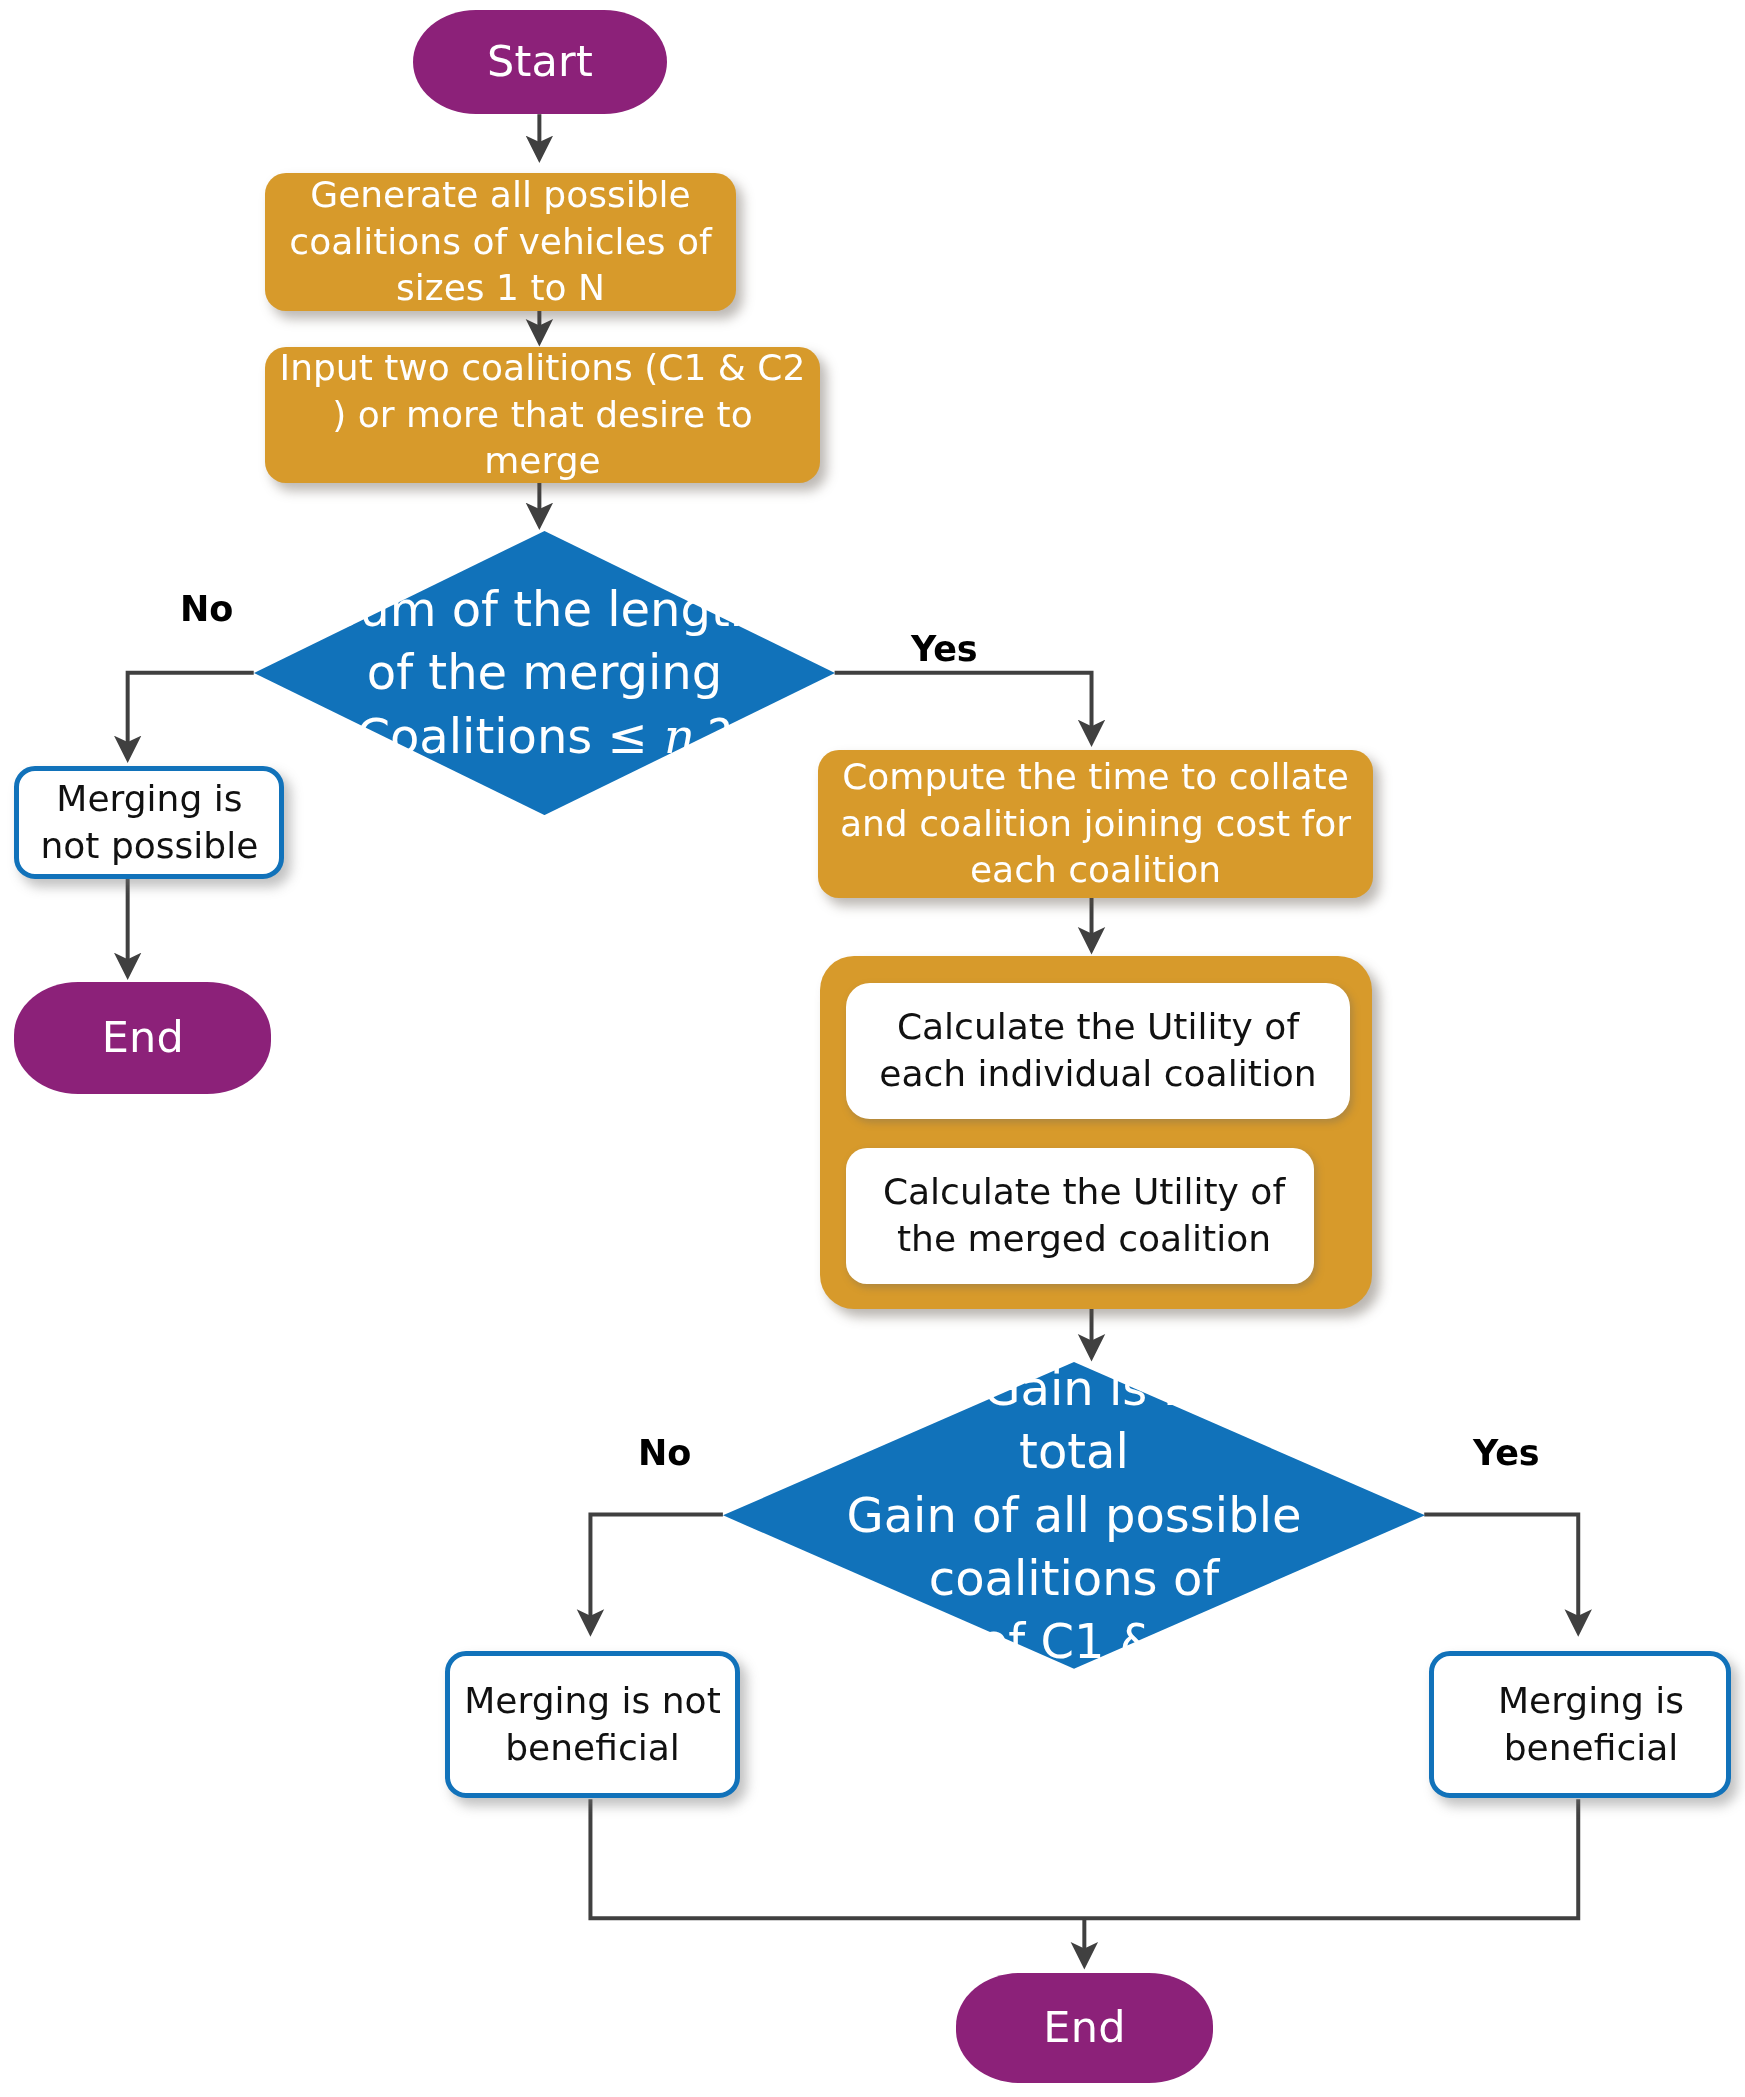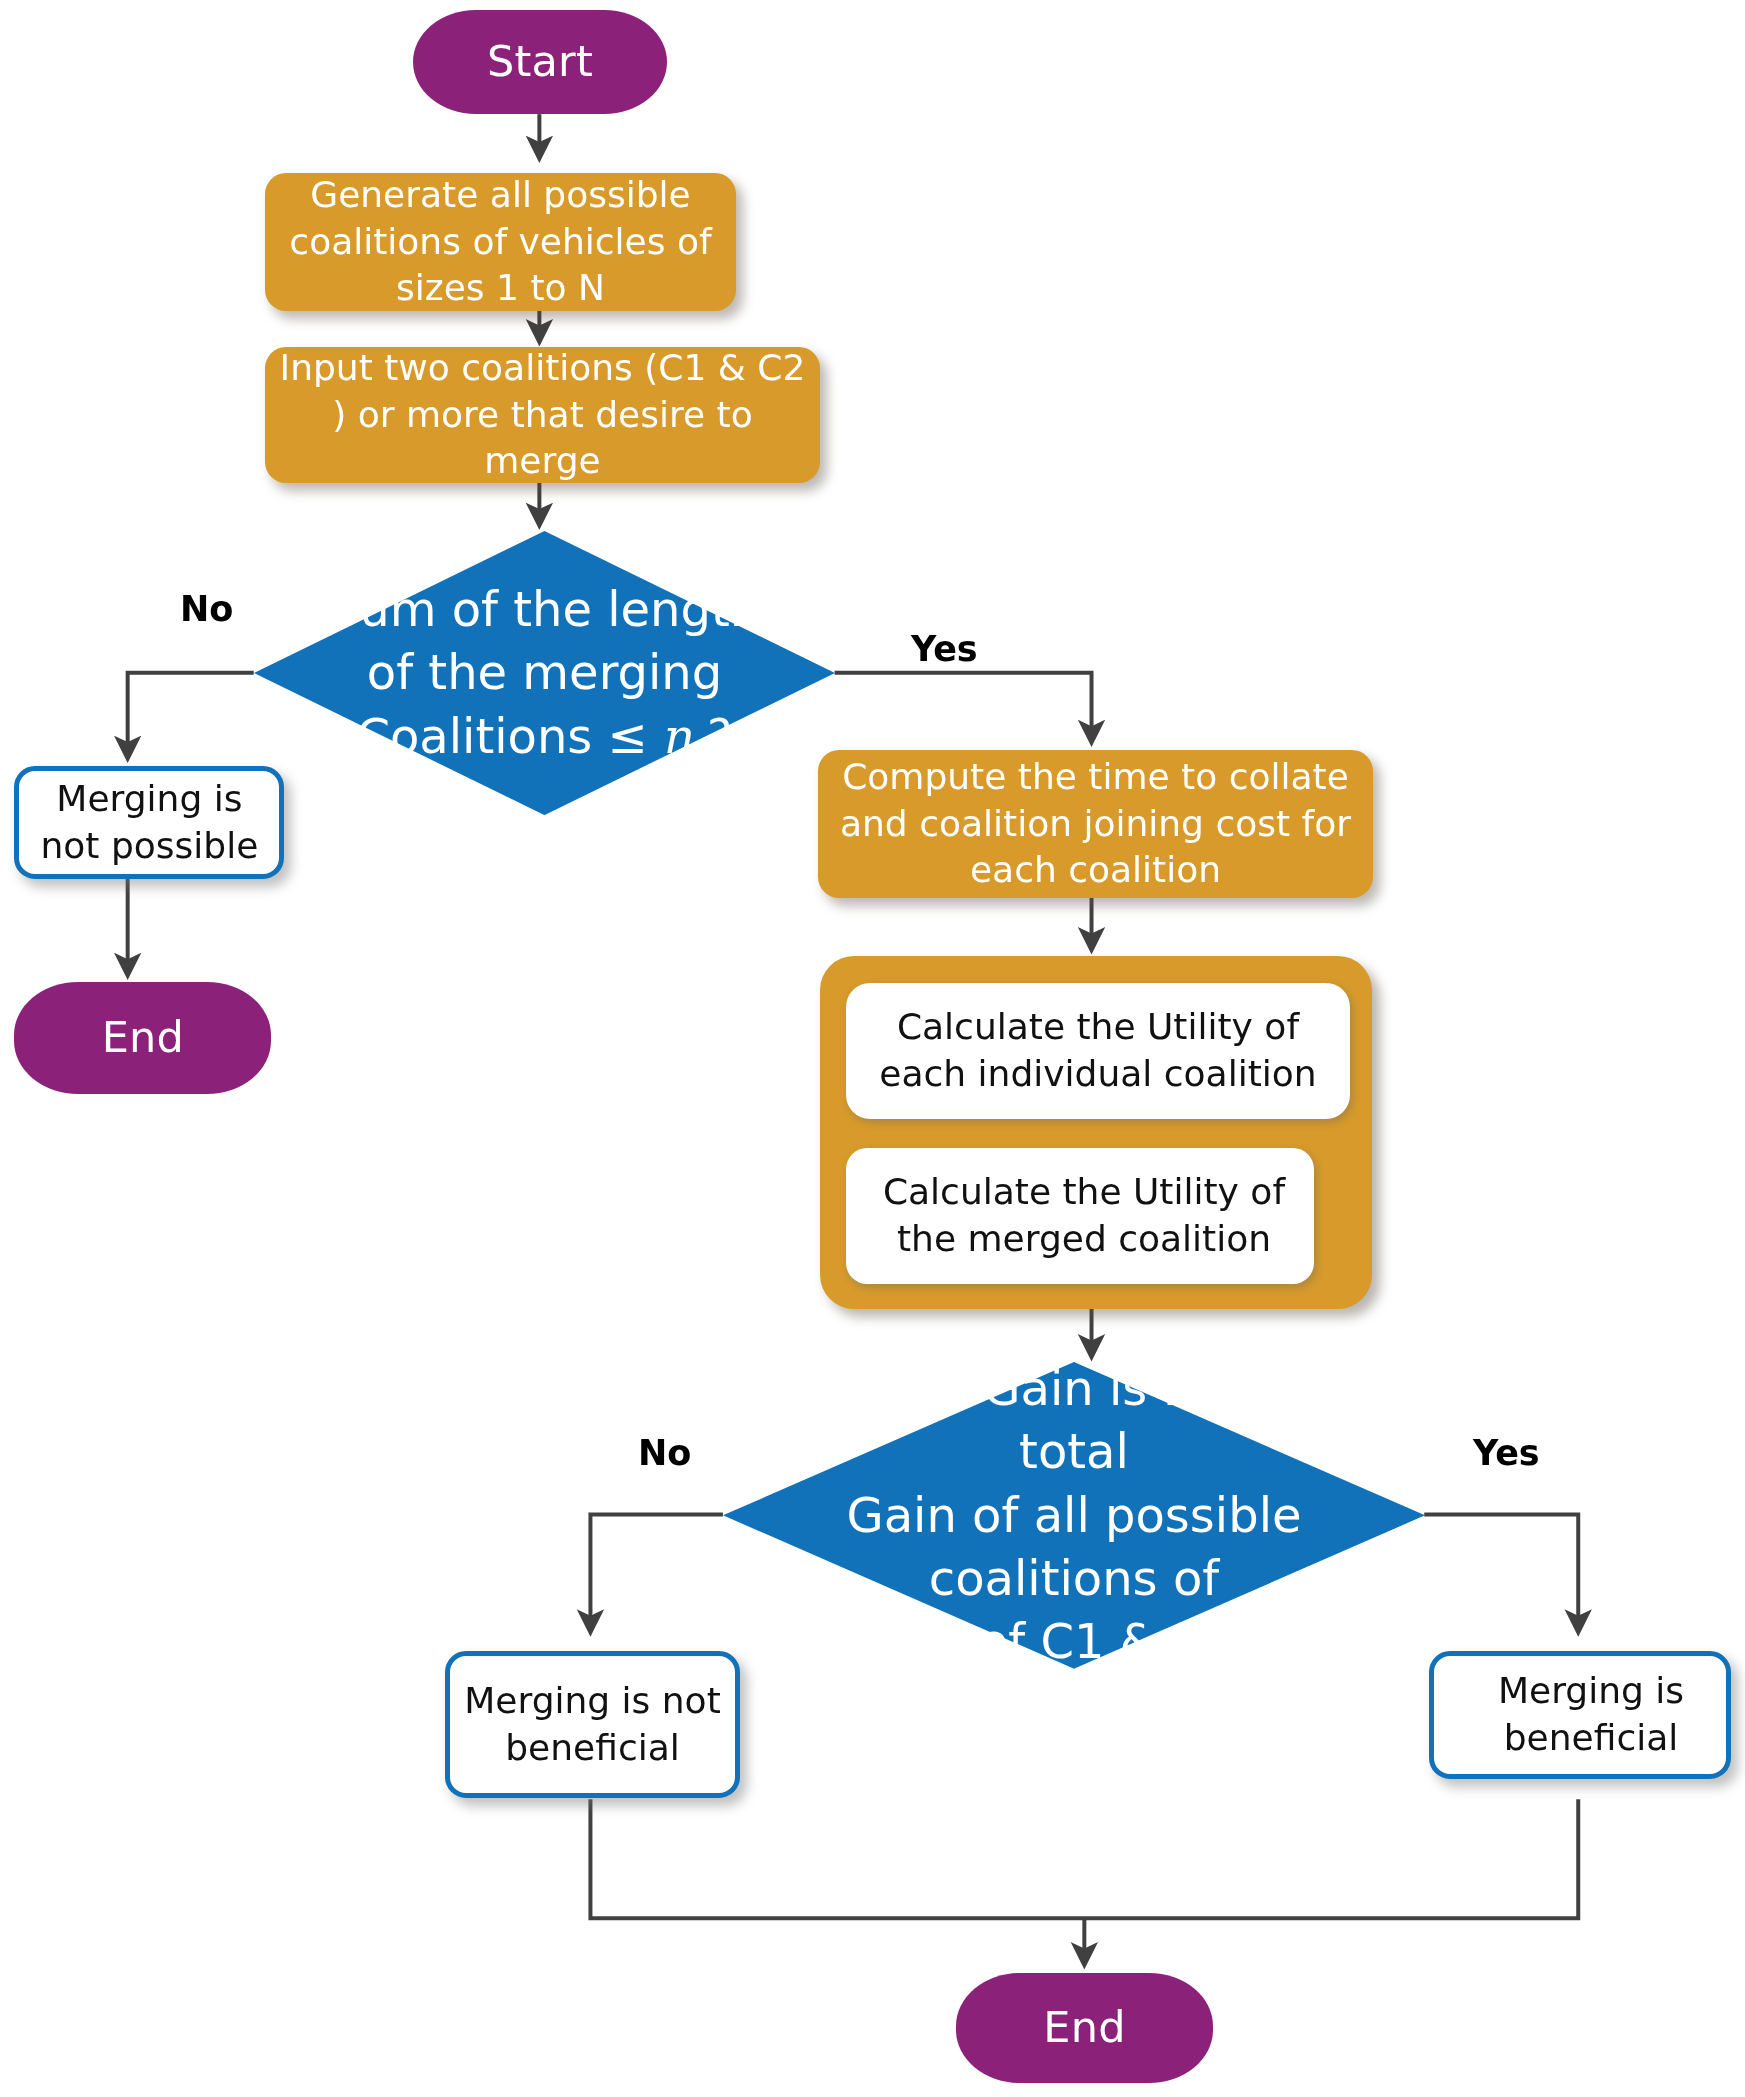--- a/index.html
+++ b/index.html
@@ -149,21 +149,21 @@
       <div>size of C1 &amp; C2 ?</div>
     </div>
   </div>
   <div class="branch-label" style="left:638px;top:1433px;">No</div>
   <div class="branch-label" style="left:1473px;top:1433px;">Yes</div>
 
   <div class="node result" style="left:445px;top:1651px;width:295px;height:147px;">
     <div class="txt">Merging is not beneficial</div>
   </div>
 
-  <div class="node result" style="left:1429px;top:1651px;width:302px;height:128px;padding-left:22px;">
+  <div class="node result" style="left:1429px;top:1651px;width:302px;height:147px;padding-left:22px;">
     <div class="txt">Merging is beneficial</div>
   </div>
 
   <div class="node terminator" style="left:956px;top:1973px;width:257px;height:110px;">
     <div class="txt">End</div>
   </div>
 
 </div>
 
 

